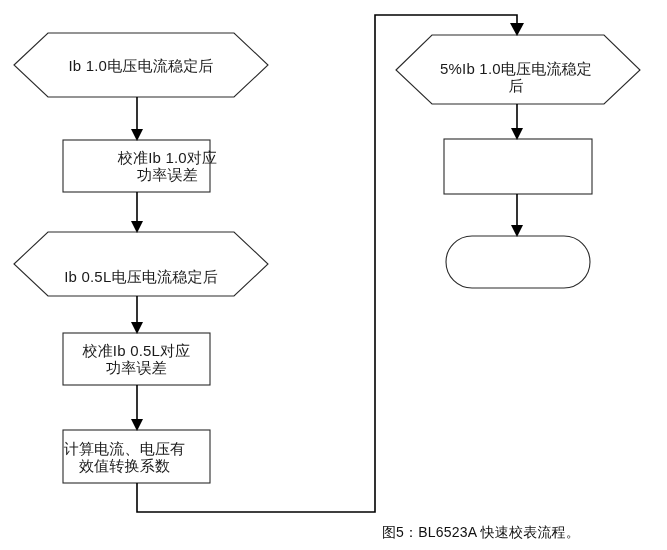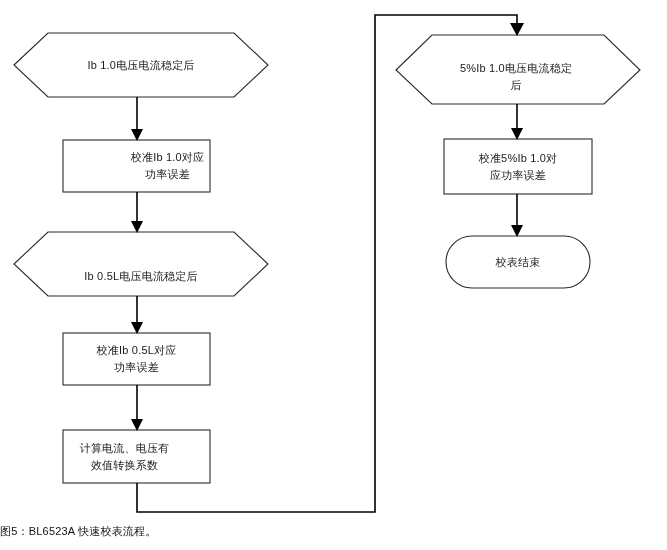--- a/index.html
+++ b/index.html
@@ -41,34 +41,34 @@
     stroke: none;
   }
   .node-label {
     position: absolute;
     display: flex;
     align-items: center;
     justify-content: center;
     text-align: center;
     color: #1a1a1a;
     font-family: "Liberation Sans", "DejaVu Sans", sans-serif;
-    font-size: 11px;
+    font-size: 15px;
     line-height: 17px;
     letter-spacing: 0.2px;
     white-space: pre-line;
     pointer-events: none;
   }
   .caption {
     position: absolute;
     left: 0;
     top: 524px;
     width: 580px;
-    text-align: left;
+    text-align: right;
     font-family: "Liberation Sans", "DejaVu Sans", sans-serif;
-    font-size: 11px;
+    font-size: 14px;
     color: #111111;
     letter-spacing: 0.2px;
   }
 </style>
 </head>
 <body>
 
 <div id="flow-root">
 
   <svg id="flow-svg" viewBox="0 0 667 550">
@@ -135,20 +135,17 @@
 
   <div class="node-label" style="left:63px; top:333px; width:147px; height:52px;">校准Ib 0.5L对应
 功率误差</div>
 
   <div class="node-label" style="left:63px; top:430px; width:123px; height:53px;">计算电流、电压有
 效值转换系数</div>
 
   <div class="node-label" style="left:418px; top:35px; width:196px; height:84px;">5%Ib 1.0电压电流稳定
 后</div>
 
-  <div class="node-label" style="left:444px; top:139px; width:148px; height:55px;">校准5%Ib 1.0对
-应功率误差</div>
 
-  <div class="node-label" style="left:446px; top:236px; width:144px; height:52px;">校表结束</div>
 
   <div class="caption">图5：BL6523A 快速校表流程。</div>
 
 </div>
 
 </body></html>

